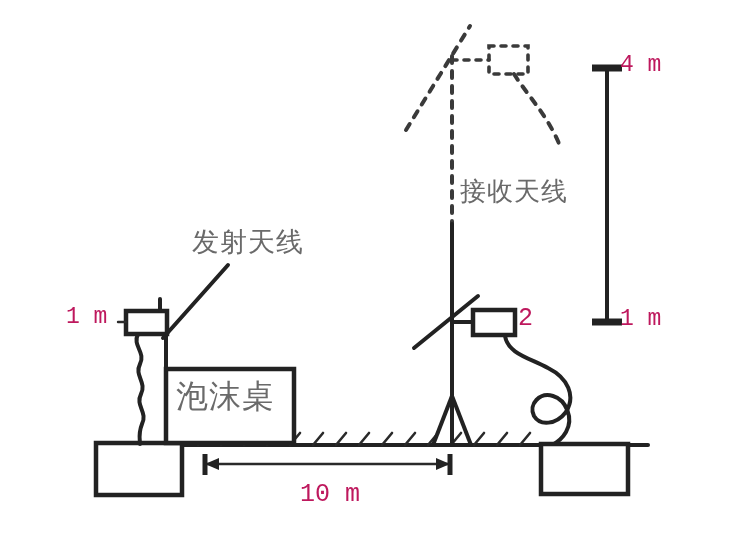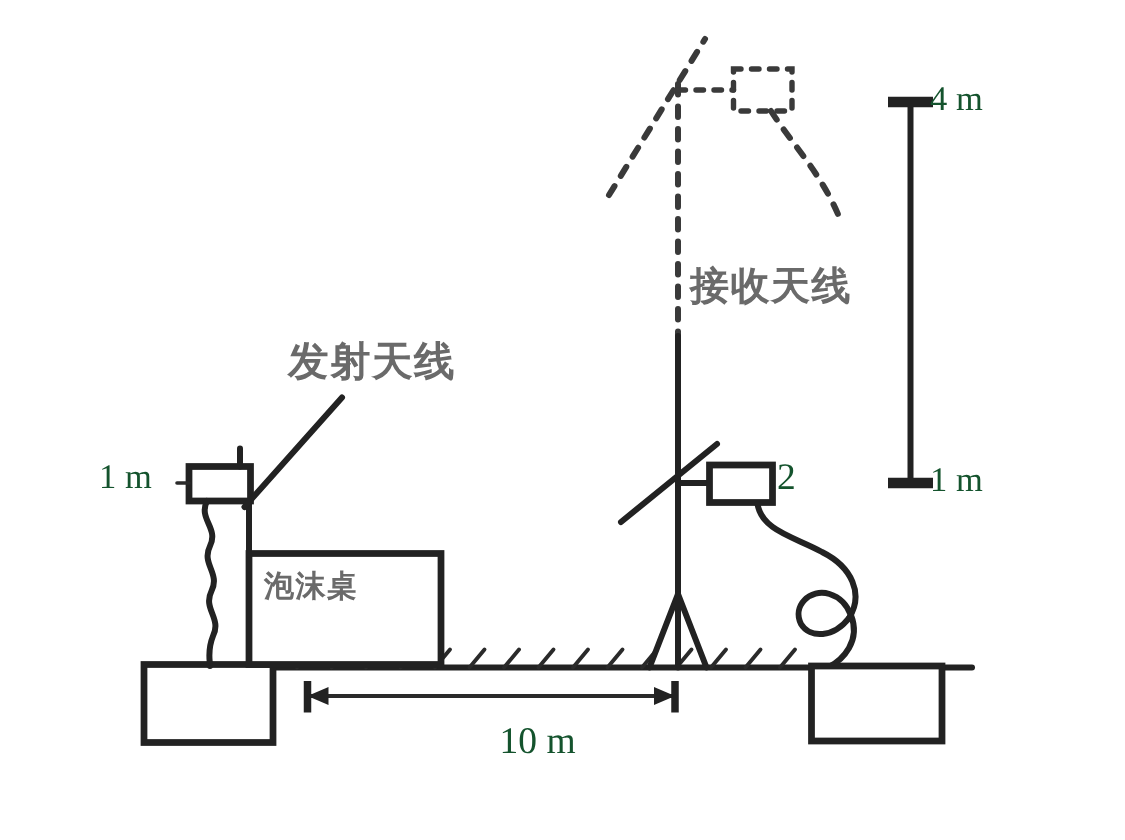--- a/index.html
+++ b/index.html
@@ -27,36 +27,36 @@
     display: block;
   }
   .lbl {
     position: absolute;
     color: #5a5a5a;
     white-space: nowrap;
     line-height: 1;
   }
   .lbl-cjk {
     font-family: "DejaVu Sans", "Liberation Sans", sans-serif;
-    font-weight: 700;
+    font-weight: 400;
     color: #6a6a6a;
     text-align: right;
   }
   .lbl-num {
-    font-family: Liberation Serif, serif;
-    color: #14532d;
+    font-family: Liberation Mono, monospace;
+    color: #be185d;
   }
   #label-transmit-antenna { left: 156px; top: 228px; font-size: 27px; letter-spacing: 1px; margin-left: 36px; }
   #label-receive-antenna  { left: 460px; top: 178px; font-size: 26px; letter-spacing: 1px; }
-  #label-foam-table       { left: 176px; top: 380px; font-size: 20px; letter-spacing: 1px; }
+  #label-foam-table       { left: 176px; top: 380px; font-size: 32px; letter-spacing: 1px; }
   #label-signal-source    { left: 90px;  top: 502px; font-size: 27px; letter-spacing: 1px; }
   #label-height-1m-left   { left: 66px;  top: 306px; font-size: 23px; }
   #label-height-4m-right  { left: 620px; top: 54px;  font-size: 23px; }
   #label-height-1m-right  { left: 620px; top: 308px; font-size: 23px; }
-  #label-distance-10m     { left: 300px; top: 482px; font-size: 25px; margin-left: 33px; }
+  #label-distance-10m     { left: 300px; top: 482px; font-size: 25px; }
   #label-antenna-number-2 { left: 518px; top: 306px; font-size: 25px; }
 </style>
 </head>
 <body>
 
 <div id="diagram-root">
 
   <svg id="scene" viewBox="0 0 750 560">
     <defs>
       <style>

